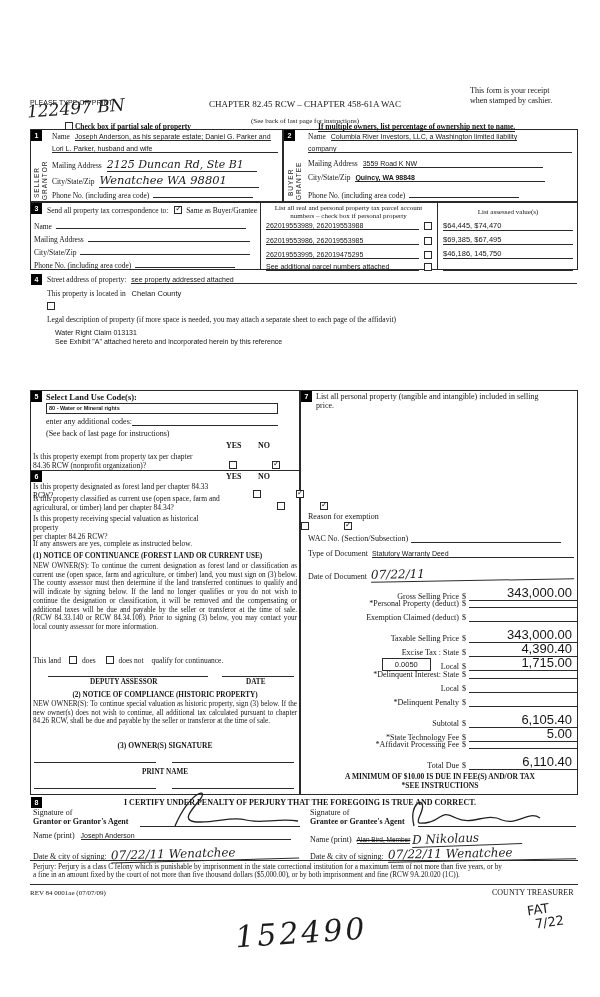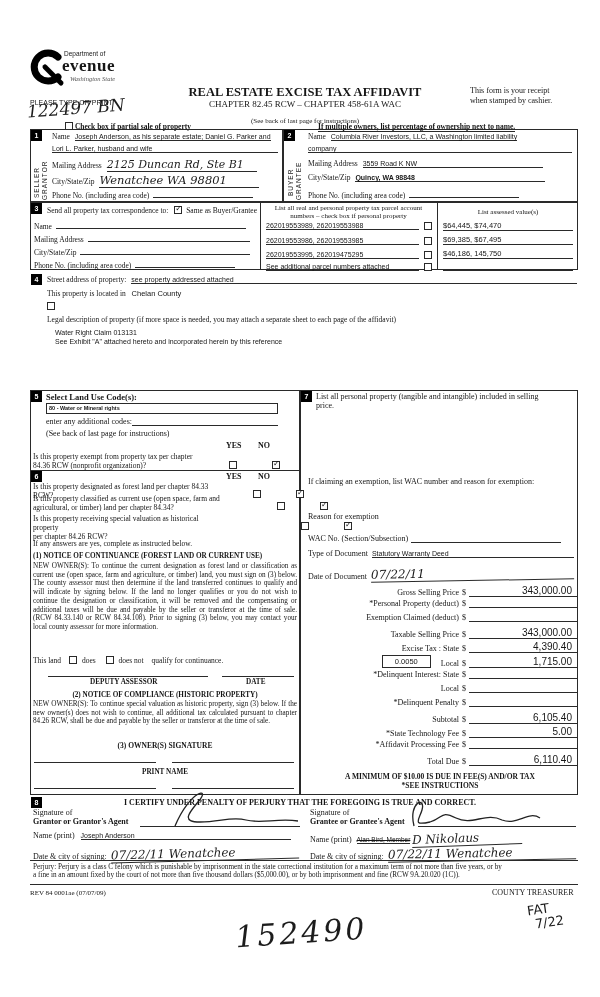--- a/index.html
+++ b/index.html
@@ -17,45 +17,35 @@
   .vline{position:absolute;border-left:1px solid #2a2a2a;width:0;}
   .secnum{position:absolute;width:11px;height:11px;background:#000;color:#fff;font:bold 7px "Liberation Sans",sans-serif;display:flex;align-items:center;justify-content:center;}
   .cb{display:inline-block;width:8px;height:8px;border:1px solid #2a2a2a;vertical-align:-1px;position:relative;background:#fff;}
   .cb i{position:absolute;left:0;top:-3px;font:bold 8px "DejaVu Sans",sans-serif;font-style:normal;color:#111;}
   .vtext{writing-mode:vertical-rl;transform:rotate(180deg);font:6.5px "Liberation Sans",sans-serif;letter-spacing:1px;color:#222;}
   .hand{font-family:"DejaVu Serif",serif;font-style:italic;color:#1c1c1c;}
   .strike{text-decoration:line-through;}
   .finrow{position:absolute;left:302px;width:276px;display:flex;align-items:flex-end;font-size:8px;}
   .finrow .flabel{width:157px;text-align:right;display:flex;justify-content:flex-end;align-items:flex-end;}
   .finrow .dollar{width:10px;text-align:center;}
-  .finrow .amt{flex:1;border-bottom:1px solid #2a2a2a;text-align:right;font-family:"Liberation Sans",sans-serif;font-size:10px;padding-right:6px;min-height:9px;}
+  .finrow .amt{flex:1;border-bottom:1px solid #2a2a2a;text-align:right;font-family:"Liberation Sans",sans-serif;font-size:13px;padding-right:6px;min-height:9px;}
   .ratebox{display:inline-block;border:1px solid #2a2a2a;padding:1px 12px;margin-right:10px;font:7.5px "Liberation Sans",sans-serif;background:#fff;}
   .qrow{position:absolute;font-size:7.5px;}
   .para{text-align:justify;line-height:8.7px;}
   svg{display:block;}
 </style>
 </head>
 <body>
 
 <div id="page">
 
   
-  <div class="abs" style="left:30px;top:48px;">
-    <svg width="96" height="44" viewBox="0 0 96 44">
-      <path d="M28 9 A 14 14 0 1 0 28 29" fill="none" stroke="#000" stroke-width="7" stroke-linecap="round"></path>
-      <path d="M15 19 L31 35" stroke="#000" stroke-width="5" stroke-linecap="round"></path>
-    </svg>
-    <div class="abs f65 sans" style="left:34px;top:2px;">Department of</div>
-    <div class="abs b" style="left:32px;top:8px;font-size:17px;letter-spacing:.5px;">evenue</div>
-    <div class="abs f65" style="left:40px;top:27px;color:#555;font-style:italic;">Washington State</div>
-  </div>
   <div class="abs f7 sans" style="left:30px;top:99px;">PLEASE TYPE OR PRINT</div>
   <div class="abs hand" style="left:27px;top:98px;font-size:17px;transform:rotate(-4deg);">122497 BN</div>
 
-  <div class="abs b ctr" style="left:150px;top:85px;width:310px;font-size:12.5px;">REAL ESTATE EXCISE TAX AFFIDAVIT</div>
   <div class="abs ctr f9" style="left:150px;top:99px;width:310px;">CHAPTER 82.45 RCW – CHAPTER 458-61A WAC</div>
   <div class="abs ctr f7" style="left:150px;top:117px;width:310px;">(See back of last page for instructions)</div>
   <div class="abs f8" style="left:470px;top:86px;line-height:10px;">
     <div>This form is your receipt</div>
     <div>when stamped by cashier.</div>
   </div>
 
   <div class="abs f75" style="left:65px;top:122px;">
     <span class="cb"></span>
     <span class="b">Check box if partial sale of property</span>
@@ -244,21 +234,20 @@
   <div class="abs b f72 ctr" style="left:33px;top:768px;width:264px;">PRINT NAME</div>
   <div class="hline" style="left:34px;top:788px;width:122px;"></div>
   <div class="hline" style="left:172px;top:788px;width:122px;"></div>
 
   
   <div class="secnum" style="left:301px;top:391px;">7</div>
   <div class="abs f8" style="left:316px;top:392px;width:258px;">
     <div>List all  personal property (tangible and intangible) included in selling</div>
     <div>price.</div>
   </div>
-  <div class="abs f8" style="left:308px;top:477px;width:266px;">If claiming an exemption, list WAC number and reason for exemption:</div>
   <div class="abs f8" style="left:308px;top:494px;width:266px;display:flex;align-items:flex-end;margin-top:40px;">
     <span>WAC No. (Section/Subsection)</span>
     <span class="u" style="width:150px;height:8px;margin-left:3px;"></span>
   </div>
   <div class="abs f8" style="left:308px;top:512px;">Reason for exemption</div>
   <div class="abs f8" style="left:308px;top:549px;width:266px;display:flex;align-items:flex-end;">
     <span>Type of Document</span>
     <span class="sans f7 u" style="flex:1;margin-left:4px;">Statutory Warranty Deed</span>
   </div>
   <div class="abs f8" style="left:308px;top:566px;width:266px;display:flex;align-items:flex-end;">

